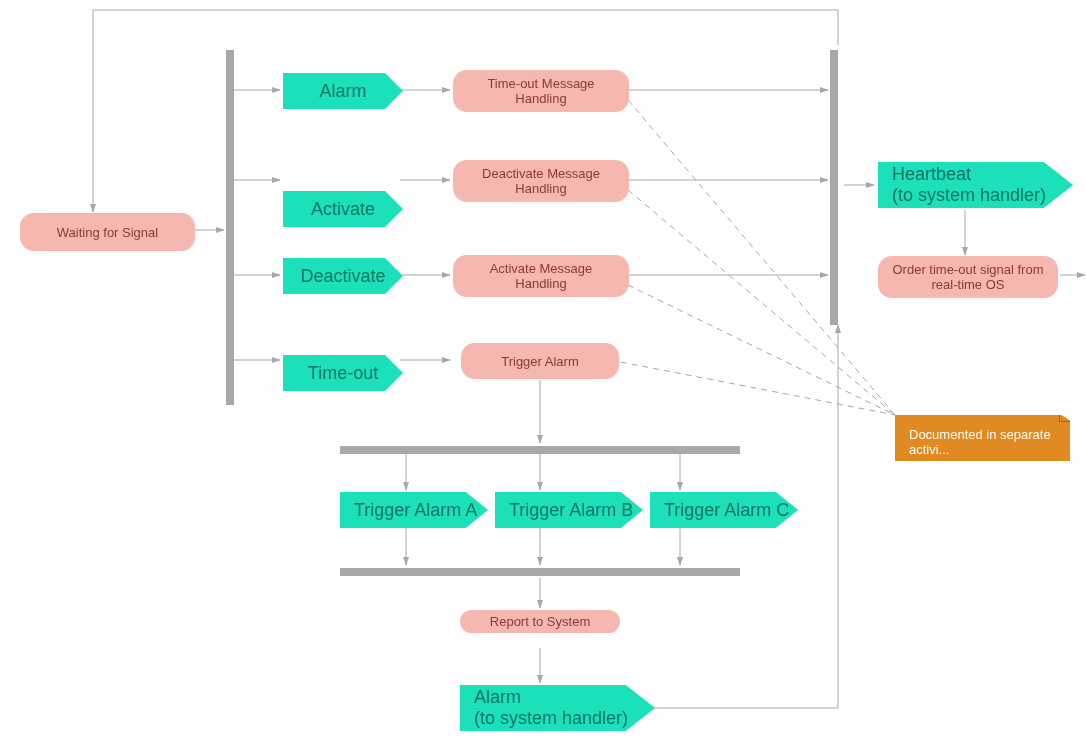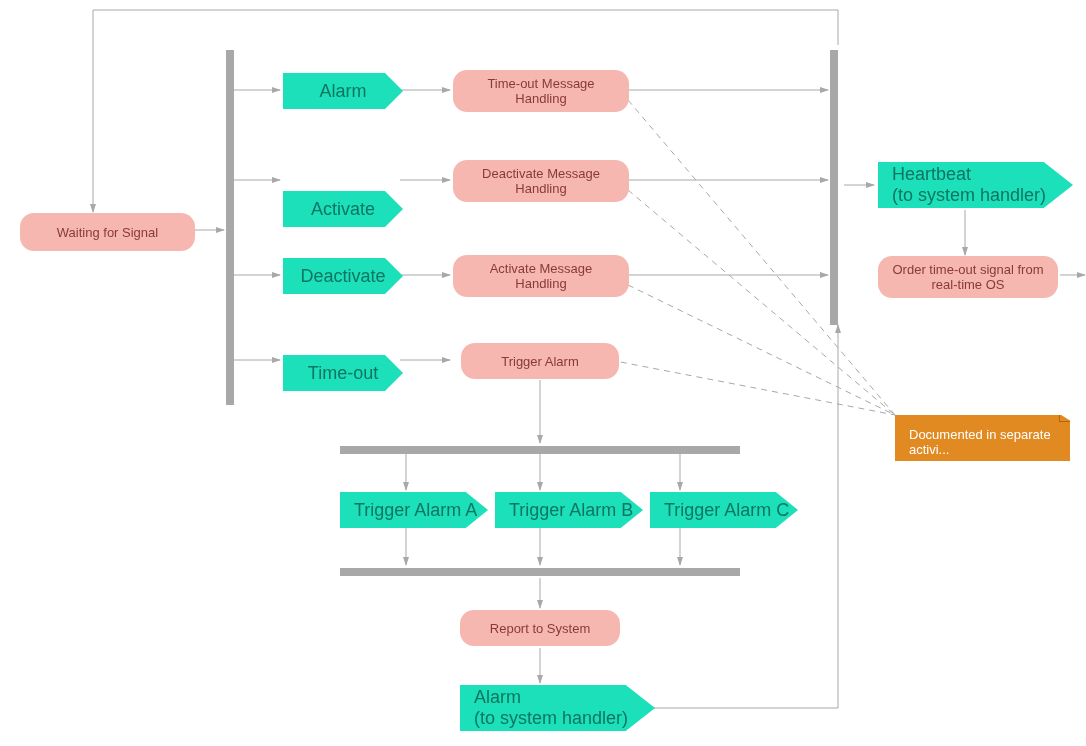--- a/index.html
+++ b/index.html
@@ -164,21 +164,21 @@
 <div class="signal-node" style="left:340px; top:492px; width:148px; height:36px;">
   <span>Trigger Alarm A</span>
 </div>
 <div class="signal-node" style="left:495px; top:492px; width:148px; height:36px;">
   <span>Trigger Alarm B</span>
 </div>
 <div class="signal-node" style="left:650px; top:492px; width:148px; height:36px;">
   <span>Trigger Alarm C</span>
 </div>
 
-<div class="rounded-node" style="left:460px; top:610px; width:160px; height:36px;">
+<div class="rounded-node" style="left:460px; top:610px; width:160px; height:23px;">
   <span>Report to System</span>
 </div>
 
 <div class="signal-node" style="left:460px; top:685px; width:195px; height:46px; white-space:pre-line;">
   <span>Alarm
 (to system handler)</span>
 </div>
 
 <div class="signal-node" style="left:878px; top:162px; width:195px; height:46px; white-space:pre-line;">
   <span>Heartbeat

